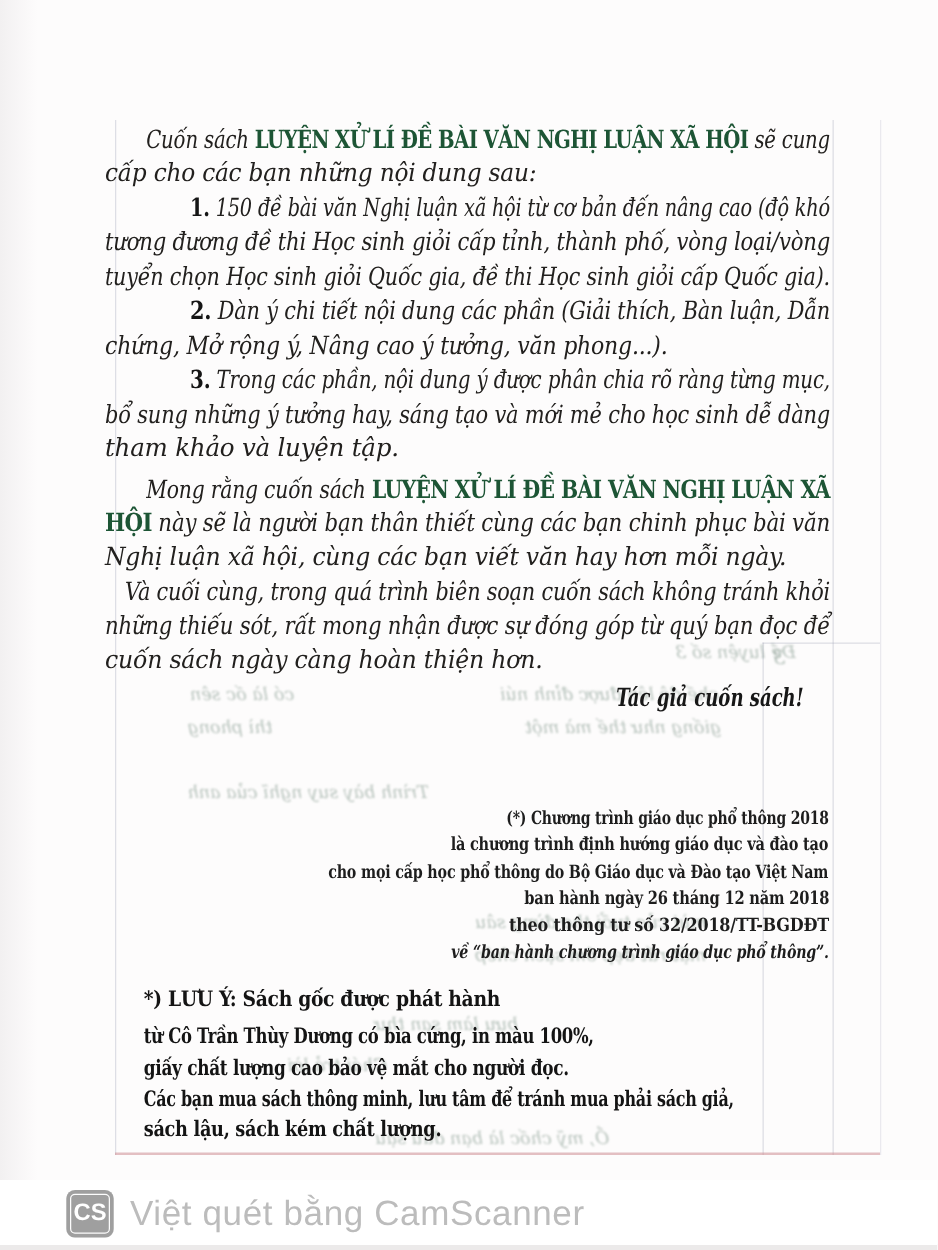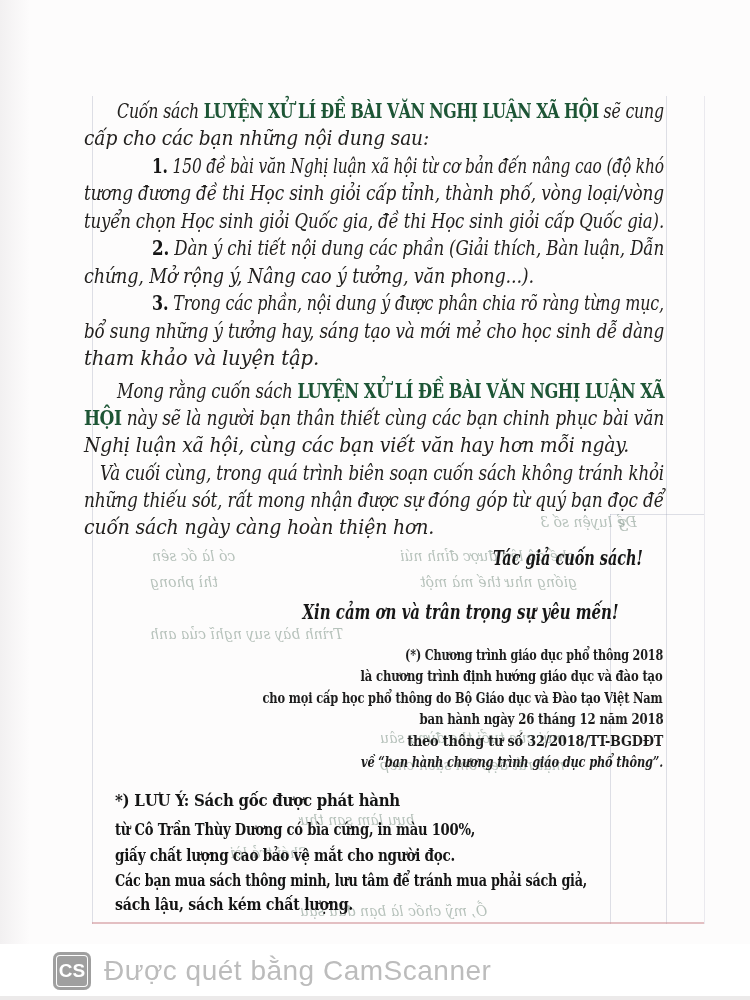--- a/index.html
+++ b/index.html
@@ -87,33 +87,32 @@
 
   <div class="bl fit" style="top: 380px; left: 117px; transform-origin: left center; transform: scaleX(0.812119);"><span>Mong rằng cuốn sách </span><span class="bg">LUYỆN XỬ LÍ ĐỀ BÀI VĂN NGHỊ LUẬN XÃ</span></div>
   <div class="bl fit" style="top: 407px; left: 84px; transform-origin: left center; transform: scaleX(0.853274);"><span class="bg">HỘI</span><span> này sẽ là người bạn thân thiết cùng các bạn chinh phục bài văn</span></div>
   <div class="bl fit" style="top: 434px; left: 84px; transform-origin: left center; transform: scaleX(0.940643);"><span>Nghị luận xã hội, cùng các bạn viết văn hay hơn mỗi ngày.</span></div>
 
   <div class="bl fit" style="top: 462px; left: 100px; transform-origin: left center; transform: scaleX(0.832972);"><span>Và cuối cùng, trong quá trình biên soạn cuốn sách không tránh khỏi</span></div>
   <div class="bl fit" style="top: 489px; left: 84px; transform-origin: left center; transform: scaleX(0.848515);"><span>những thiếu sót, rất mong nhận được sự đóng góp từ quý bạn đọc để</span></div>
   <div class="bl fit" style="top: 516px; left: 84px; transform-origin: left center; transform: scaleX(0.945307);"><span>cuốn sách ngày càng hoàn thiện hơn.</span></div>
 
   <div class="center-wrap" style="top:546px;"><span class="a1 fit" style="transform-origin: center center; transform: scaleX(0.721642);">Tác giả cuốn sách!</span></div>
-  <div class="center-wrap" style="top:600px;"><span class="a3 fit" style="transform-origin: center center; transform: scaleX(0.747155);">Xin cảm ơn và trân trọng sự yêu mến!</span></div>
 
   <div class="fn fit" style="top: 646px; transform-origin: right center; transform: scaleX(0.76997);">(*) Chương trình giáo dục phổ thông 2018</div>
   <div class="fn fit" style="top: 667px; transform-origin: right center; transform: scaleX(0.799967);">là chương trình định hướng giáo dục và đào tạo</div>
   <div class="fn fit" style="top: 689px; transform-origin: right center; transform: scaleX(0.788105);">cho mọi cấp học phổ thông do Bộ Giáo dục và Đào tạo Việt Nam</div>
   <div class="fn fit" style="top: 710px; transform-origin: right center; transform: scaleX(0.809413);">ban hành ngày 26 tháng 12 năm 2018</div>
   <div class="fn fit" style="top: 732px; transform-origin: right center; transform: scaleX(0.885334);">theo thông tư số 32/2018/TT-BGDĐT</div>
   <div class="fn it fit" style="top: 753px; transform-origin: right center; transform: scaleX(0.784352);">về “ban hành chương trình giáo dục phổ thông”.</div>
 
   <div class="nt fit" style="top: 790px; transform-origin: left center; transform: scaleX(0.882054);">*) LƯU Ý: Sách gốc được phát hành</div>
   <div class="nt fit" style="top: 819px; transform-origin: left center; transform: scaleX(0.773336);">từ Cô Trần Thùy Dương có bìa cứng, in màu 100%,</div>
   <div class="nt fit" style="top: 845px; transform-origin: left center; transform: scaleX(0.795438);">giấy chất lượng cao bảo vệ mắt cho người đọc.</div>
   <div class="nt fit" style="top: 870px; transform-origin: left center; transform: scaleX(0.751125);">Các bạn mua sách thông minh, lưu tâm để tránh mua phải sách giả,</div>
   <div class="nt fit" style="top: 894px; transform-origin: left center; transform: scaleX(0.833853);">sách lậu, sách kém chất lượng.</div>
 
   <div class="footer">
     <div class="cs-badge">CS</div>
-    <div class="cs-text">Được quét bằng CamScanner</div>
+    <div class="cs-text">Việt quét bằng CamScanner</div>
   </div>
 
 </div>
 
 </body></html>

